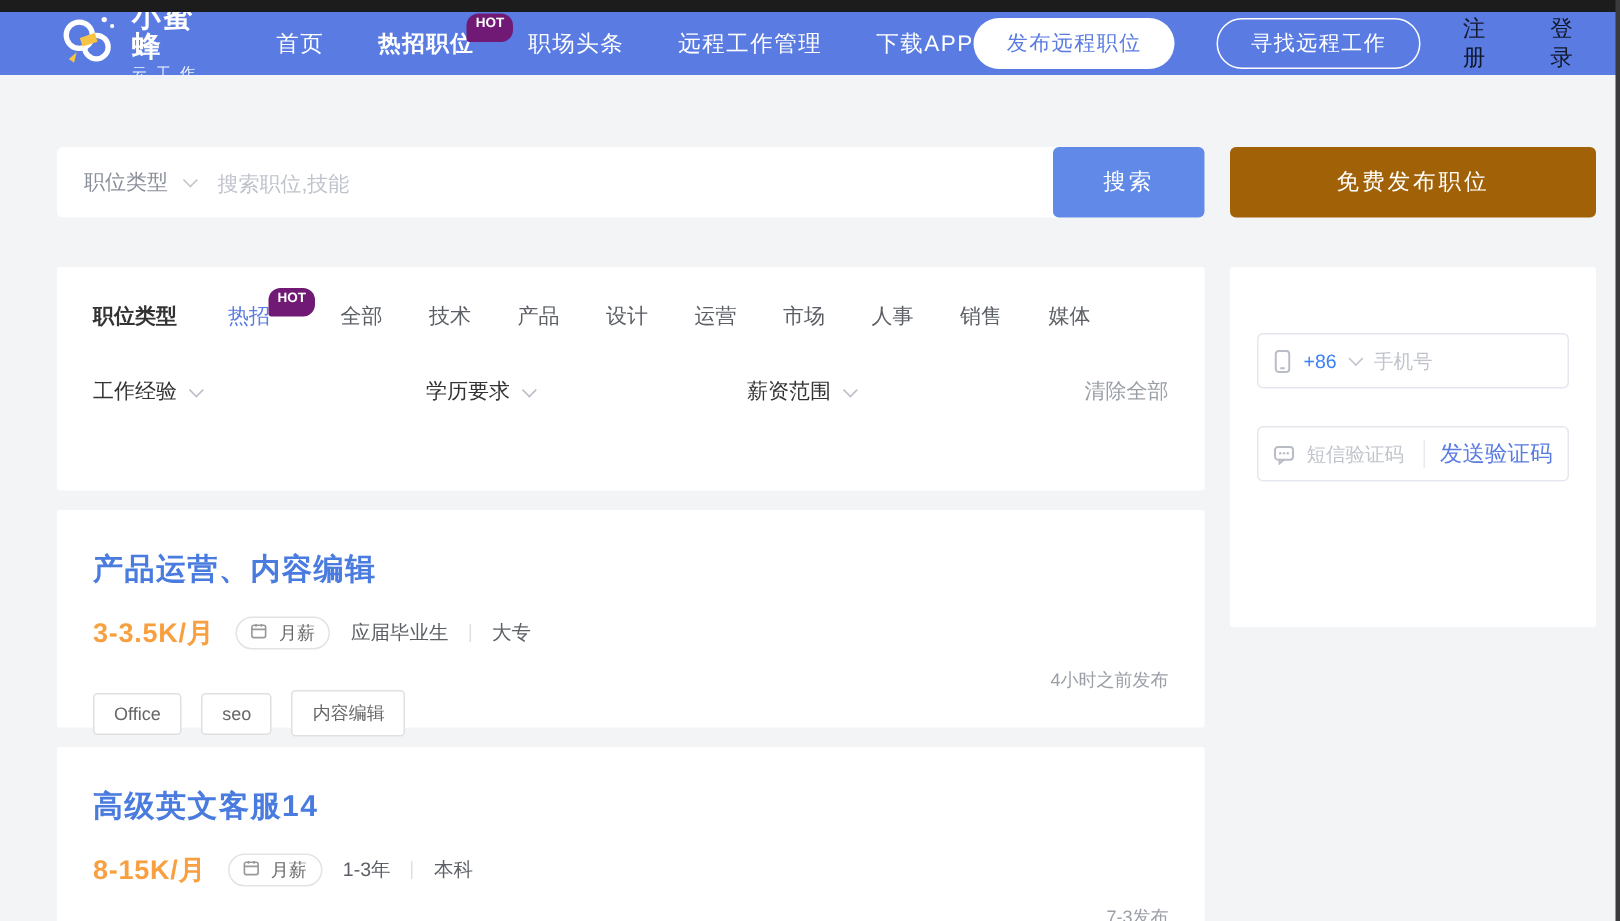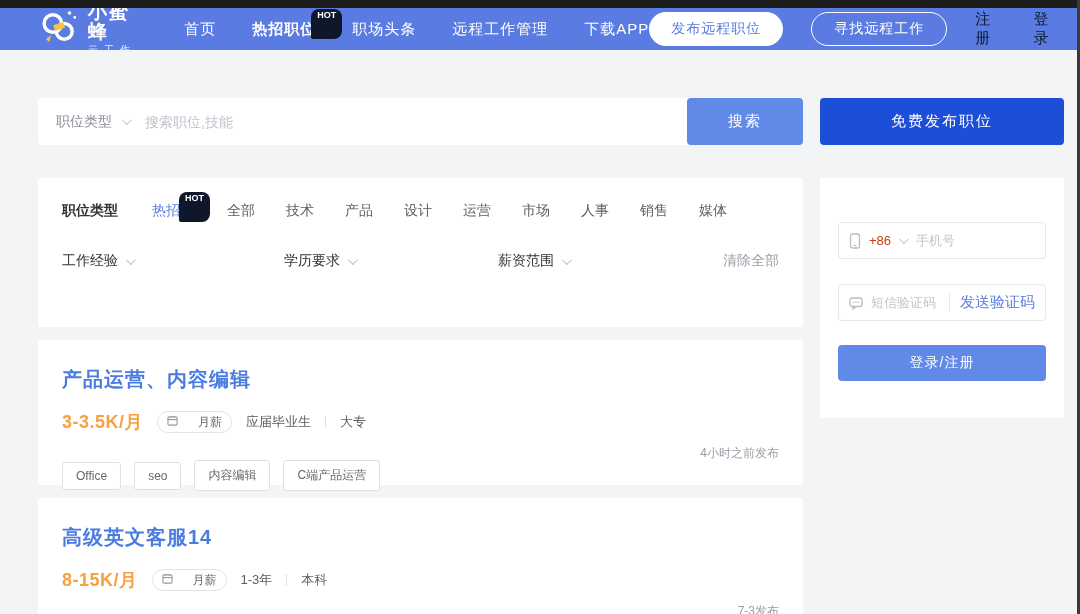--- a/index.html
+++ b/index.html
@@ -11,38 +11,38 @@
   .screen-right-edge { position:absolute; top:0; right:0; width:3px; height:614px; background:#3a3a3c; z-index:60; }
 
   
   header { position:absolute; top:8px; left:0; width:1080px; height:42px; background:#5a7ce2; display:flex; align-items:center; padding:0 16px 0 38px; z-index:10; }
   .logo { display:flex; align-items:center; gap:8px; cursor:pointer; margin-right:34px; }
   .logo-text .lt1 { color:#fff; font-size:19px; font-weight:bold; letter-spacing:2px; line-height:20px; }
   .logo-text .lt2 { color:#eef2ff; font-size:10px; letter-spacing:6px; line-height:12px; margin-top:2px; }
   nav { display:flex; align-items:center; gap:36px; }
   .nav-item { color:#ffffff; font-size:15px; letter-spacing:1px; text-decoration:none; cursor:pointer; position:relative; white-space:nowrap; }
   .nav-item.active { font-weight:bold; }
-  .hot-badge { position:absolute; top:-11px; right:-26px; background:#0f172a; color:#fff; font-size:9px; font-weight:bold; padding:1px 6px 19px; border-radius:8px 8px 8px 2px; letter-spacing:0; }
+  .hot-badge { position:absolute; top:-11px; right:-26px; background:#701a75; color:#fff; font-size:9px; font-weight:bold; padding:1px 6px 8px; border-radius:8px 8px 8px 2px; letter-spacing:0; }
   .header-actions { margin-left:auto; display:flex; align-items:center; gap:28px; }
   .pill { height:34px; padding:0 22px; border-radius:17px; font-size:14px; letter-spacing:1px; cursor:pointer; white-space:nowrap; }
   .pill.solid { background:#ffffff; color:#5a7ce2; border:none; }
   .pill.outline { background:transparent; color:#ffffff; border:1px solid #ffffff; }
   .auth-link { color:#0f172a; font-size:15px; letter-spacing:1px; cursor:pointer; text-decoration:none; }
 
   main { position:absolute; top:62px; left:0; width:1080px; padding:36px 16px 0 38px; display:flex; gap:17px; }
   .left-col { width:765px; flex:none; }
   .right-col { width:244px; flex:none; }
 
   
   .search-bar { width:765px; height:47px; background:#ffffff; border-radius:4px; display:flex; align-items:center; position:relative; }
   .search-category { display:flex; align-items:center; gap:10px; padding:0 16px 0 18px; color:#8a8f99; font-size:14px; cursor:pointer; flex:none; }
   .chevron { width:7px; height:7px; border-right:1.5px solid #c0c4cc; border-bottom:1.5px solid #c0c4cc; transform:rotate(45deg) translateY(-2px); display:inline-block; }
   .search-input { flex:1; border:none; outline:none; font-size:14px; color:#b91c1c; height:100%; background:transparent; }
   .search-input::placeholder { color:#bfc3cc; }
-  .search-btn { width:116px; height:47px; flex:none; background:#6089e8; color:#fff; font-size:15px; border:none; border-radius:4px; cursor:pointer; letter-spacing:2px; }
+  .search-btn { width:101px; height:47px; flex:none; background:#6089e8; color:#fff; font-size:15px; border:none; border-radius:4px; cursor:pointer; letter-spacing:2px; }
 
   
   .filter-card { margin-top:33px; width:765px; height:149px; background:#fff; border-radius:2px; padding:21px 24px 0; }
   .filter-row { display:flex; align-items:center; height:24px; margin-bottom:18px; }
   .filter-label { width:90px; flex:none; font-size:14px; font-weight:bold; color:#333; }
   .filter-options { display:flex; align-items:center; gap:31px; }
   .filter-option { font-size:14px; color:#5c6066; cursor:pointer; position:relative; white-space:nowrap; }
   .filter-option.active { color:#5a7ce2; }
   .filter-option .hot-badge { top:-10px; right:-30px; }
   .filter-option.has-badge { margin-right:16px; }
@@ -51,34 +51,34 @@
   .filter-dd .chevron { border-color:#b8bcc4; }
   .dd-gap1 { margin-right:151px; }
   .dd-gap2 { margin-right:143px; }
   .clear-all { margin-left:auto; font-size:14px; color:#9a9ea6; cursor:pointer; }
 
   
   .job-card { margin-top:13px; width:765px; height:145px; background:#fff; border-radius:2px; padding:26px 24px 0; position:relative; }
   .job-title { font-size:20px; font-weight:bold; color:#4a7bdf; cursor:pointer; letter-spacing:1px; }
   .job-meta { display:flex; align-items:center; margin-top:17px; }
   .job-salary { color:#f8a040; font-size:18px; font-weight:bold; margin-right:14px; letter-spacing:0.5px; }
-  .salary-type { display:inline-flex; align-items:center; gap:20px; border:1px solid #e3e3e3; border-radius:11px; height:22px; padding:0 9px; font-size:12px; color:#666; }
+  .salary-type { display:inline-flex; align-items:center; gap:8px; border:1px solid #e3e3e3; border-radius:11px; height:22px; padding:0 9px; font-size:12px; color:#666; }
   .meta-item { font-size:13px; color:#5c6066; margin-left:14px; }
   .meta-sep { width:1px; height:12px; background:#dcdfe4; margin-left:14px; }
   .job-tags { display:flex; align-items:center; gap:13px; margin-top:26px; }
   .job-tag { border:1px solid #e0e0e0; border-radius:3px; padding:6px 13px; font-size:12px; color:#666; background:#fff; cursor:pointer; white-space:nowrap; }
   .job-posted { position:absolute; right:24px; top:105px; font-size:12px; color:#9a9ea6; }
 
   
-  .free-publish { width:244px; height:47px; background:#1d4ed8; color:#fff; border:none; border-radius:4px; font-size:15px; letter-spacing:2px; cursor:pointer; }
+  .free-publish { width:244px; height:47px; background:#a16207; color:#fff; border:none; border-radius:4px; font-size:15px; letter-spacing:2px; cursor:pointer; }
   .login-card { margin-top:33px; width:244px; height:240px; background:#fff; border-radius:2px; padding:44px 18px 0; }
   .field { height:37px; border:1px solid #e4e7ed; border-radius:4px; display:flex; align-items:center; padding:0 10px; background:#fff; }
   .field + .field { margin-top:25px; }
   .field .f-icon { flex:none; margin-right:8px; display:flex; align-items:center; }
-  .cc-code { font-size:13px; color:#c2410c; margin-right:8px; }
+  .cc-code { font-size:13px; color:#3b82f6; margin-right:8px; }
   .field .chevron { margin-right:10px; }
   .f-input { border:none; outline:none; flex:1; width:40px; font-size:13px; color:#333; background:transparent; }
   .f-input::placeholder { color:#c0c4cc; }
   .send-code { flex:none; font-size:15px; color:#5a7ce2; border-left:1px solid #e8eaef; padding-left:10px; cursor:pointer; white-space:nowrap; }
   .login-submit { margin-top:24px; width:100%; height:36px; background:#6089e8; color:#fff; border:none; border-radius:4px; font-size:14px; letter-spacing:1px; cursor:pointer; }
 </style>
 </head>
 <body>
 
 <div class="screen-top-edge"></div>
@@ -183,21 +183,20 @@
           <span>月薪</span>
         </span>
         <span class="meta-item">应届毕业生</span>
         <span class="meta-sep"></span>
         <span class="meta-item">大专</span>
       </div>
       <div class="job-tags">
         <span class="job-tag">Office</span>
         <span class="job-tag">seo</span>
         <span class="job-tag">内容编辑</span>
-        <span class="job-tag">C端产品运营</span>
       </div>
       <span class="job-posted">4小时之前发布</span>
     </section>
 
     <section class="job-card">
       <div class="job-title">高级英文客服14</div>
       <div class="job-meta">
         <span class="job-salary">8-15K/月</span>
         <span class="salary-type">
           <span>
@@ -241,16 +240,15 @@
               <rect x="1" y="2" width="12" height="8.5" rx="2" fill="none" stroke="#b8bcc4" stroke-width="1.3"></rect>
               <polyline points="4,10.5 4,13 7,10.5" fill="none" stroke="#b8bcc4" stroke-width="1.3"></polyline>
               <circle cx="4.5" cy="6.2" r="0.8" fill="#b8bcc4"></circle>
               <circle cx="7" cy="6.2" r="0.8" fill="#b8bcc4"></circle>
               <circle cx="9.5" cy="6.2" r="0.8" fill="#b8bcc4"></circle>
             </svg>
         </span>
         <input class="f-input" placeholder="短信验证码" style="">
         <span class="send-code">发送验证码</span>
       </div>
-      <button class="login-submit">登录/注册</button>
     </div>
   </aside>
 </main>
 
 </body></html>

